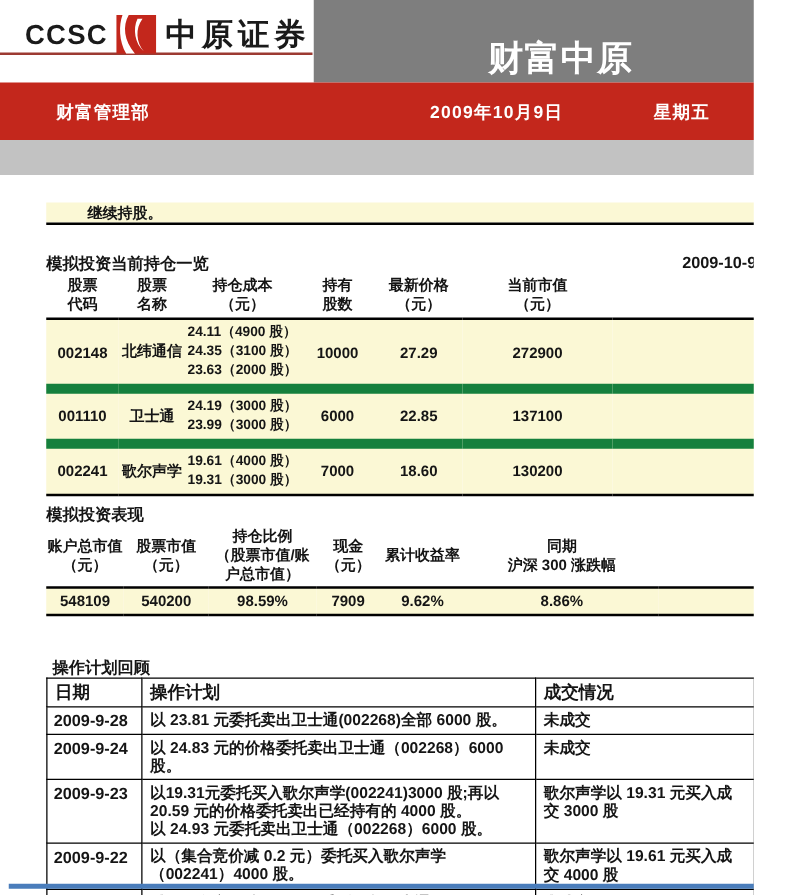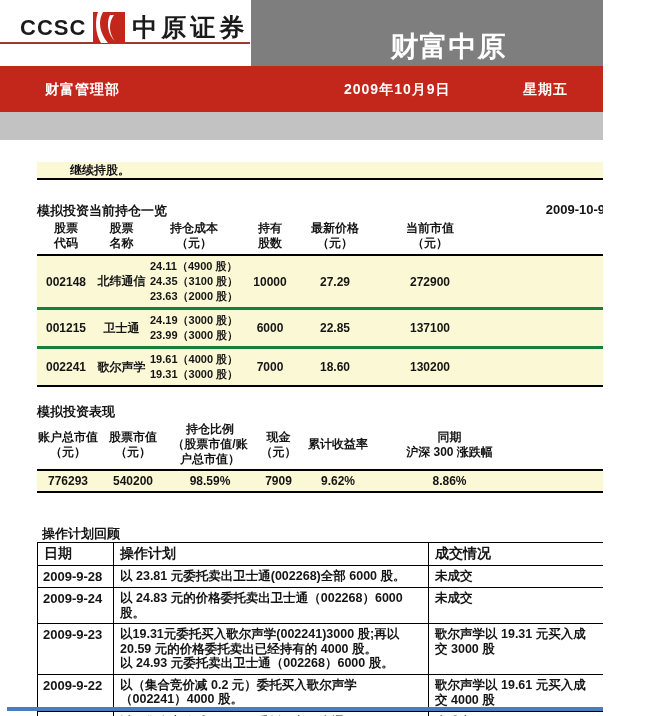--- a/index.html
+++ b/index.html
@@ -40,21 +40,21 @@
   .perf-head{top:403px;}
   
   table{border-collapse:collapse;table-layout:fixed;}
   table.holdings{position:absolute;left:37px;top:220px;width:568px;}
   table.holdings th{
     font-size:12px;line-height:15px;padding:1px 0 3px;vertical-align:middle;
     white-space:pre-line;border-bottom:2px solid #000;font-weight:bold;
   }
   table.holdings td{
     background:#fbf8d5;font-size:12px;text-align:center;vertical-align:middle;
-    border-bottom:3px solid #15803d;padding:3px 0;
+    border-bottom:8px solid #15803d;padding:3px 0;
   }
   table.holdings tr:last-child td{border-bottom:2.5px solid #000;}
   table.holdings td.cost{text-align:left;font-size:11px;line-height:15px;padding-left:2px;white-space:pre-line;}
   
   table.perf{position:absolute;left:37px;top:420px;width:568px;}
   table.perf th{
     font-size:12px;line-height:15px;padding:2px 0;text-align:center;vertical-align:middle;
     white-space:pre-line;border-bottom:2px solid #000;font-weight:bold;
   }
   table.perf td{
@@ -144,21 +144,21 @@
         <td>北纬通信</td>
         <td class="cost">24.11（4900 股）
 24.35（3100 股）
 23.63（2000 股）</td>
         <td>10000</td>
         <td>27.29</td>
         <td>272900</td>
         <td></td>
       </tr>
       <tr>
-        <td>001215</td>
+        <td>001110</td>
         <td>卫士通</td>
         <td class="cost">24.19（3000 股）
 23.99（3000 股）</td>
         <td>6000</td>
         <td>22.85</td>
         <td>137100</td>
         <td></td>
       </tr>
       <tr>
         <td>002241</td>
@@ -198,21 +198,21 @@
         <th>现金
 （元）</th>
         <th>累计收益率</th>
         <th>同期
 沪深 300 涨跌幅</th>
         <th></th>
       </tr>
     </thead>
     <tbody>
       <tr>
-        <td>776293</td>
+        <td>548109</td>
         <td>540200</td>
         <td>98.59%</td>
         <td>7909</td>
         <td>9.62%</td>
         <td>8.86%</td>
         <td></td>
       </tr>
     </tbody>
   </table>
 

